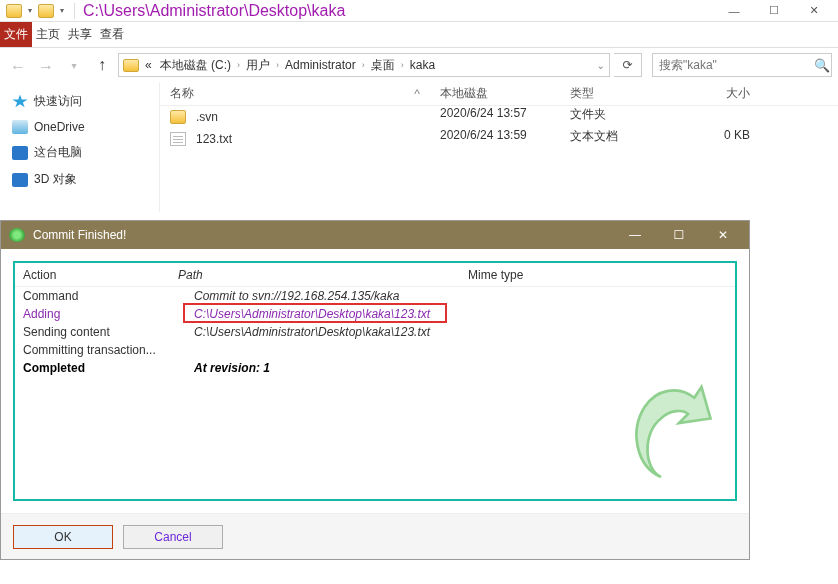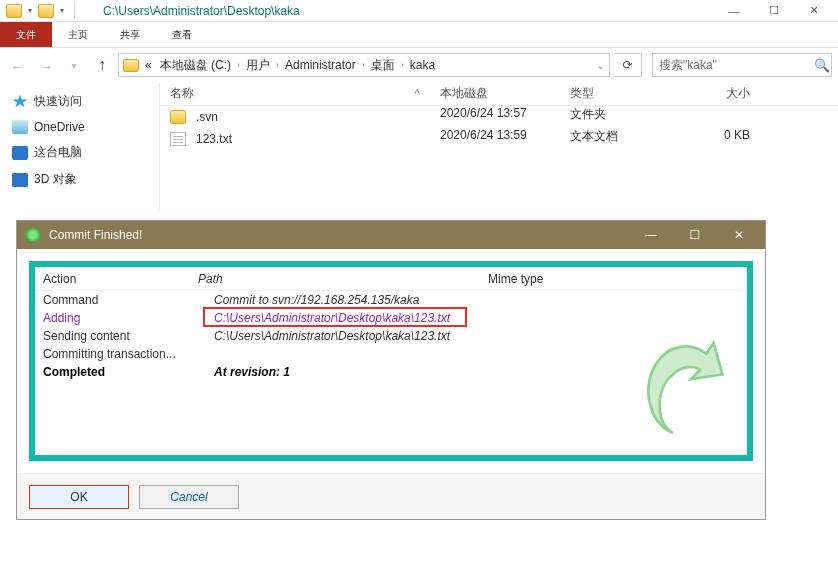--- a/index.html
+++ b/index.html
@@ -3,27 +3,27 @@
 <meta charset="utf-8">
 <style>
 * { margin: 0; padding: 0; box-sizing: border-box; font-family: "Segoe UI", Tahoma, sans-serif; font-size: 12px; }
 body { background: #fff; width: 838px; height: 584px; overflow: hidden; position: relative; }
 
 
 .iconbar { height: 22px; background: #fff; display: flex; align-items: center; padding: 0 6px; gap: 4px; border-bottom: 1px solid #e0e0e0; }
 .iconbar .folder-ico { width: 16px; height: 14px; background: linear-gradient(#ffe9a6,#f5c13a); border: 1px solid #d1a83c; border-radius: 2px; position: relative; }
 .iconbar .down { font-size: 8px; color: #666; margin: 0 2px; }
 .iconbar .sep { width: 1px; height: 16px; background: #ddd; margin: 0 4px; }
-.iconbar .path { color: #0f766e; font-size: 12px; margin-left: 20px; }
+.iconbar .path { color: #a21caf; font-size: 16px; margin-left: 0; }
 .iconbar .spacer { flex: 1; }
 .iconbar .winbtn { width: 36px; height: 20px; display: flex; align-items: center; justify-content: center; color: #555; font-size: 11px; }
 
 
 .tabbar { height: 26px; background: #fff; display: flex; align-items: stretch; border-bottom: 1px solid #e0e0e0; }
-.tabbar .tab { padding: 0 16px; display: flex; align-items: center; font-size: 10px; color: #333; }
+.tabbar .tab { padding: 0 4px; display: flex; align-items: center; font-size: 12px; color: #333; }
 .tabbar .tab.active { background: #b02b1e; color: #fff; }
 
 
 .navbar { height: 34px; display: flex; align-items: center; padding: 4px 6px; gap: 4px; }
 .navarrow { width: 24px; height: 24px; display: flex; align-items: center; justify-content: center; color: #bbb; font-size: 16px; }
 .navarrow.enabled { color: #333; }
 .addrbar { flex: 1; height: 24px; border: 1px solid #ccc; display: flex; align-items: center; padding: 0 4px; gap: 4px; background: #fff; }
 .addrbar .crumb { color: #333; font-size: 12px; padding: 0 2px; }
 .addrbar .sep { color: #888; font-size: 9px; }
 .addrbar .folder-ico { width: 16px; height: 13px; background: linear-gradient(#ffe9a6,#f5c13a); border: 1px solid #d1a83c; border-radius: 2px; }
@@ -51,48 +51,48 @@
 .col.type { width: 100px; }
 .col.size { width: 100px; text-align: right; }
 .filerow { display: flex; height: 22px; font-size: 12px; color: #333; }
 .filerow .col { padding: 0 10px; }
 .filerow .file-ico { width: 16px; height: 14px; margin-right: 6px; }
 .file-ico.folder { background: linear-gradient(#ffe9a6,#f5c13a); border: 1px solid #d1a83c; border-radius: 2px; }
 .file-ico.txt { background: #fff; border: 1px solid #bbb; position: relative; }
 .file-ico.txt::after { content: ""; position: absolute; left: 2px; top: 3px; right: 2px; height: 1px; background: #bbb; box-shadow: 0 3px 0 #bbb, 0 6px 0 #bbb; }
 
 
-.dialog { position: absolute; left: 16px; top: 220px; width: 750px; background: #fff; border: 1px solid #999; }
+.dialog { position: absolute; left: 0; top: 220px; width: 750px; background: #fff; border: 1px solid #999; }
 .dlg-title { height: 28px; background: #8a7a54; color: #fff; display: flex; align-items: center; padding: 0 8px; gap: 8px; }
 .dlg-title .tico { width: 16px; height: 14px; background: radial-gradient(circle,#7fe87f 30%,#3ca83c 70%); border-radius: 50%; }
 .dlg-title .spacer { flex: 1; }
 .dlg-title .winbtn { width: 36px; height: 24px; display: flex; align-items: center; justify-content: center; color: #fff; font-size: 12px; }
 
 .dlg-body { padding: 12px; }
-.logbox { border: 6px solid #14b8a6; height: 200px; position: relative; background: #fff; overflow: hidden; }
+.logbox { border: 2px solid #14b8a6; height: 240px; position: relative; background: #fff; overflow: hidden; }
 .logheader { display: flex; height: 24px; align-items: center; border-bottom: 1px solid #eee; font-size: 12px; color: #333; }
 .logheader .lcol { padding: 0 8px; }
 .lcol.action { width: 155px; }
 .lcol.path { width: 290px; font-style: italic; }
 .lcol.mime { width: 120px; }
 .logrow { display: flex; height: 18px; align-items: center; font-size: 12px; gap: 16px; }
 .logrow .lcol { padding: 0 8px; white-space: nowrap; overflow: hidden; }
 .logrow.purple .lcol { color: #8a2ab0; }
 .logrow.black .lcol { color: #333; }
 .logrow.bold .lcol { font-weight: bold; color: #000; }
 .highlight-box { position: absolute; border: 2px solid #e03030; pointer-events: none; left: 168px; top: 40px; width: 264px; height: 20px; }
 
 .commit-arrow { position: absolute; right: 20px; bottom: 12px; width: 90px; height: 110px; }
 .commit-arrow svg { width: 100%; height: 100%; }
 
 .dlg-footer { height: 46px; display: flex; align-items: center; padding: 0 12px; gap: 10px; border-top: 1px solid #eee; background: #f5f5f5; }
 .dlg-footer .status { flex: 1; font-size: 12px; color: #333; }
 .dlg-footer button { width: 100px; height: 24px; border: 1px solid #adadad; background: #e1e1e1; font-size: 12px; color: #333; }
 .dlg-footer button.primary { border: 1px solid #c2410c; background: #e5f1fb; }
-.dlg-footer button:disabled { color: #0369a1; background: #f0f0f0; font-style: italic; }
+.dlg-footer button:disabled { color: #6d28d9; background: #f0f0f0; }
 </style>
 </head>
 <body>
 
 <div class="iconbar">
   <div class="folder-ico"></div>
   <span class="down">▾</span>
   <div class="folder-ico"></div>
   <span class="down">▾</span>
   <span class="sep"></span>

